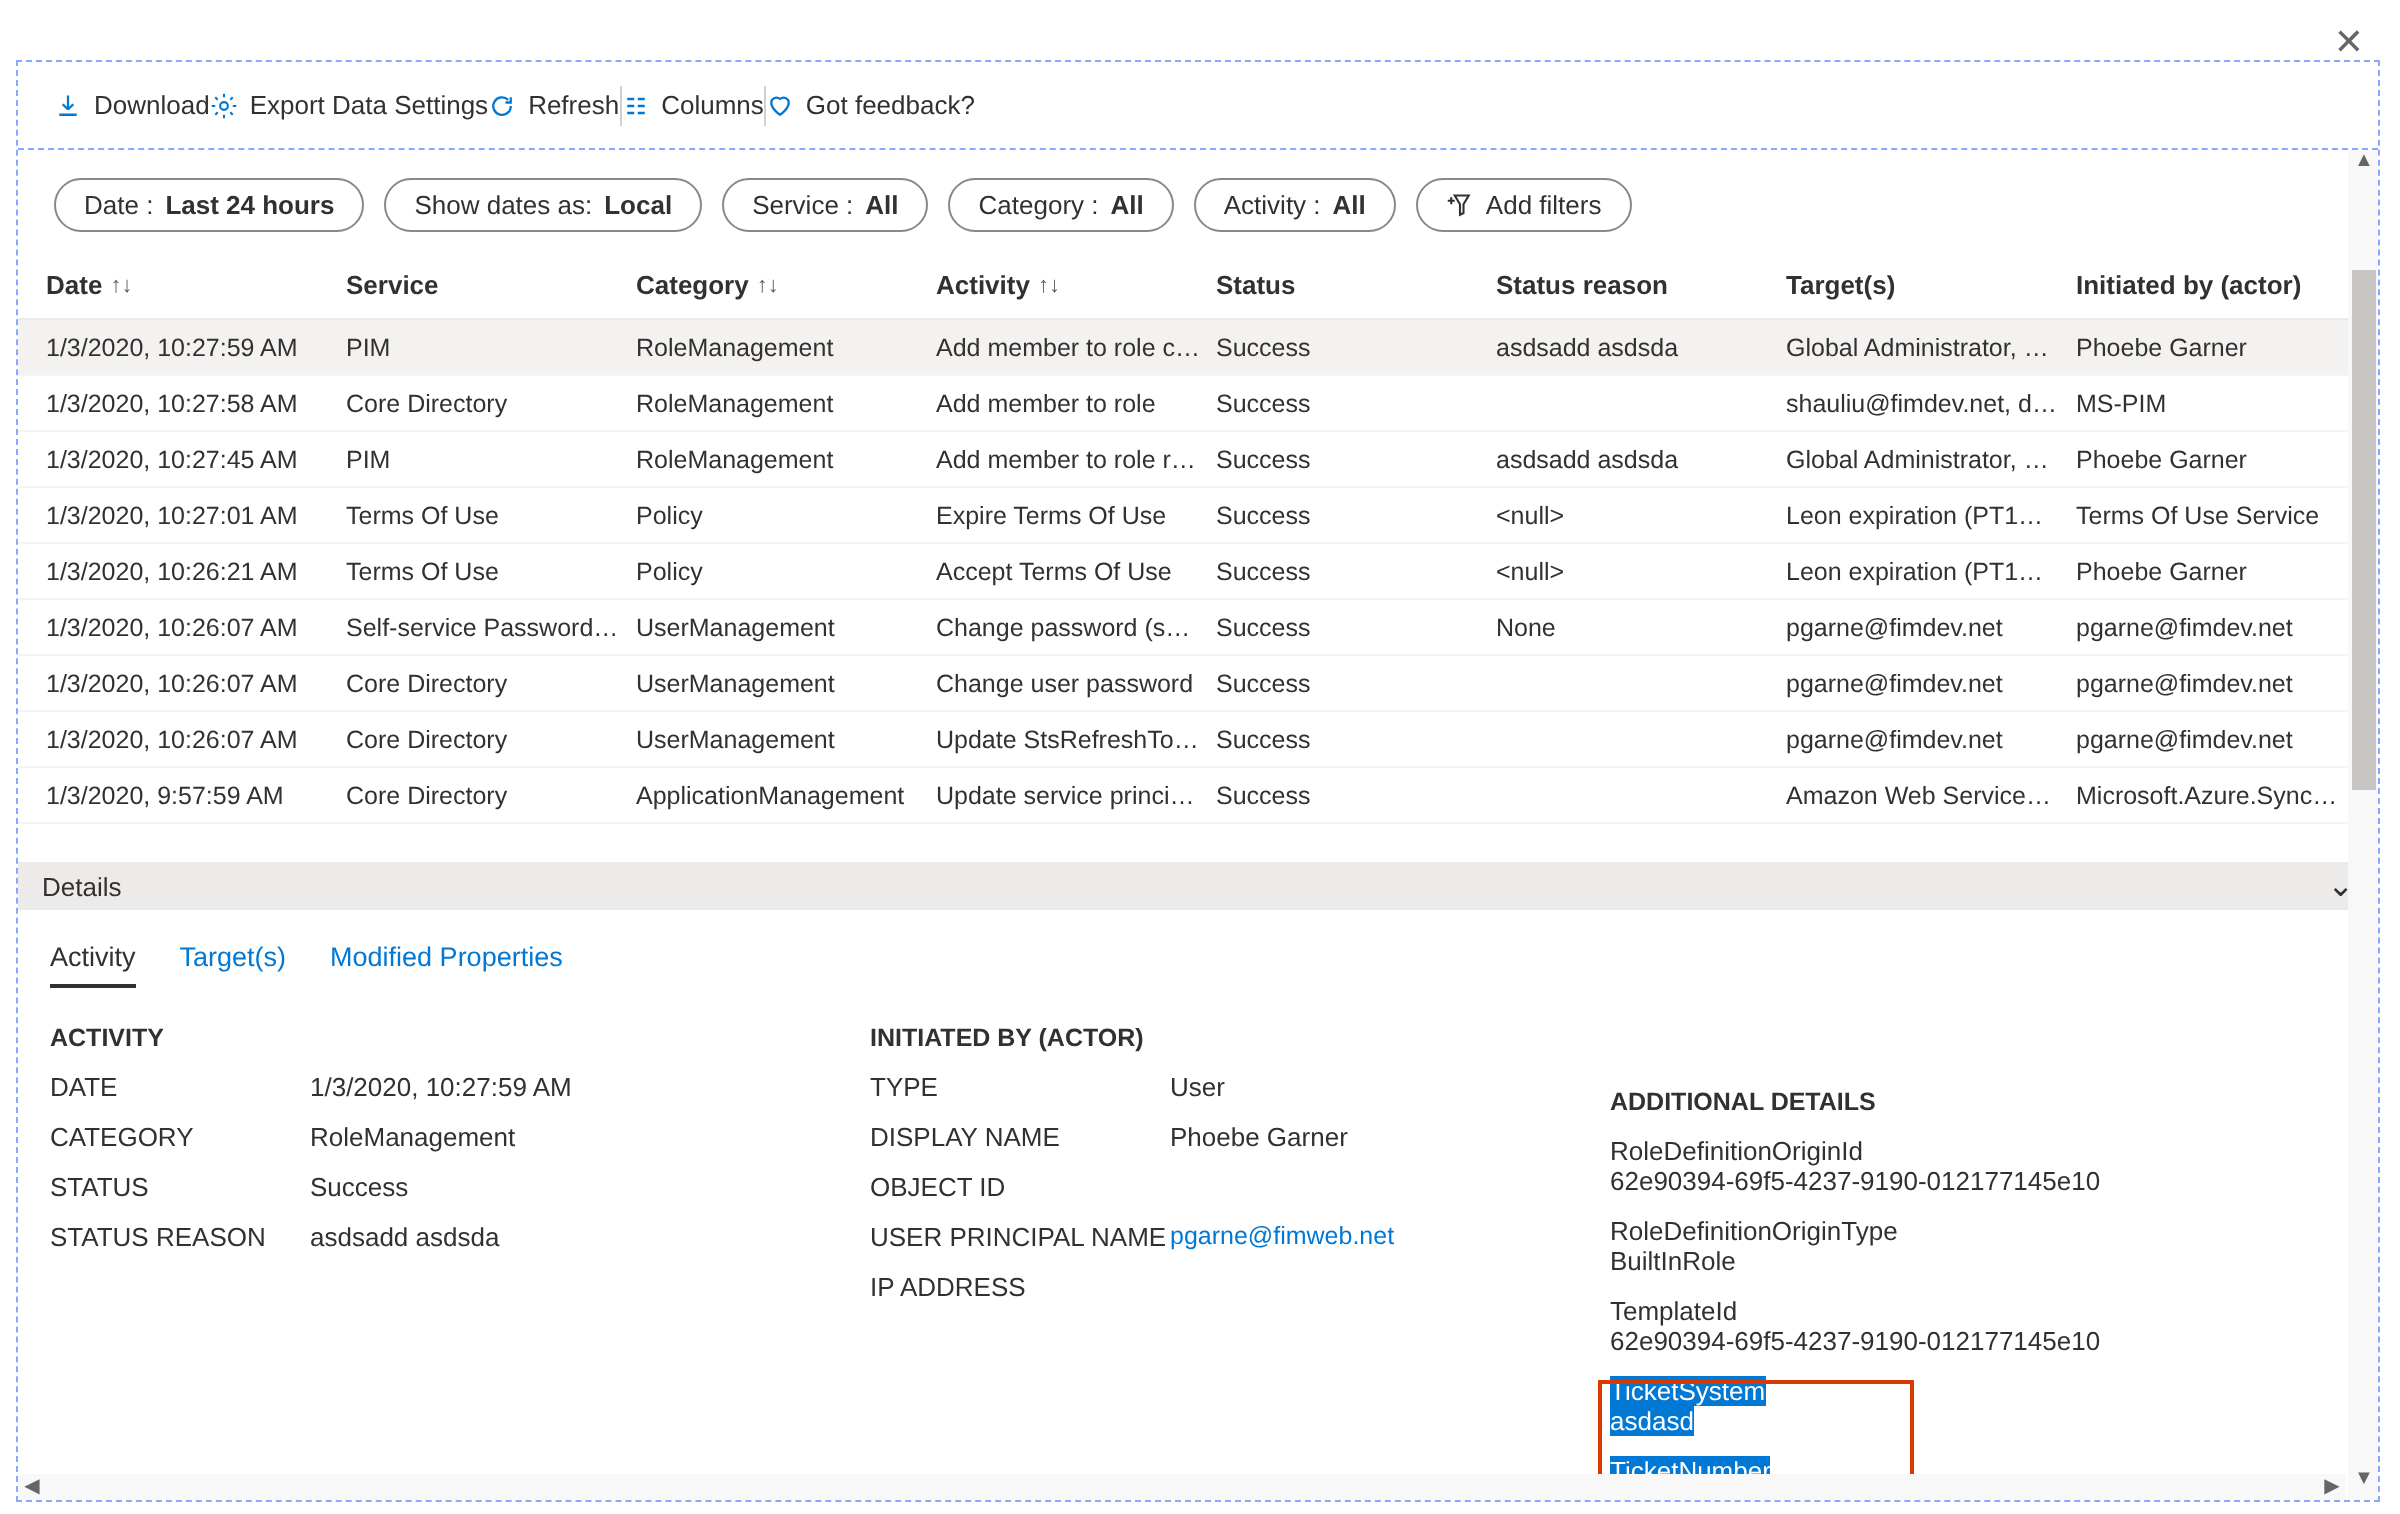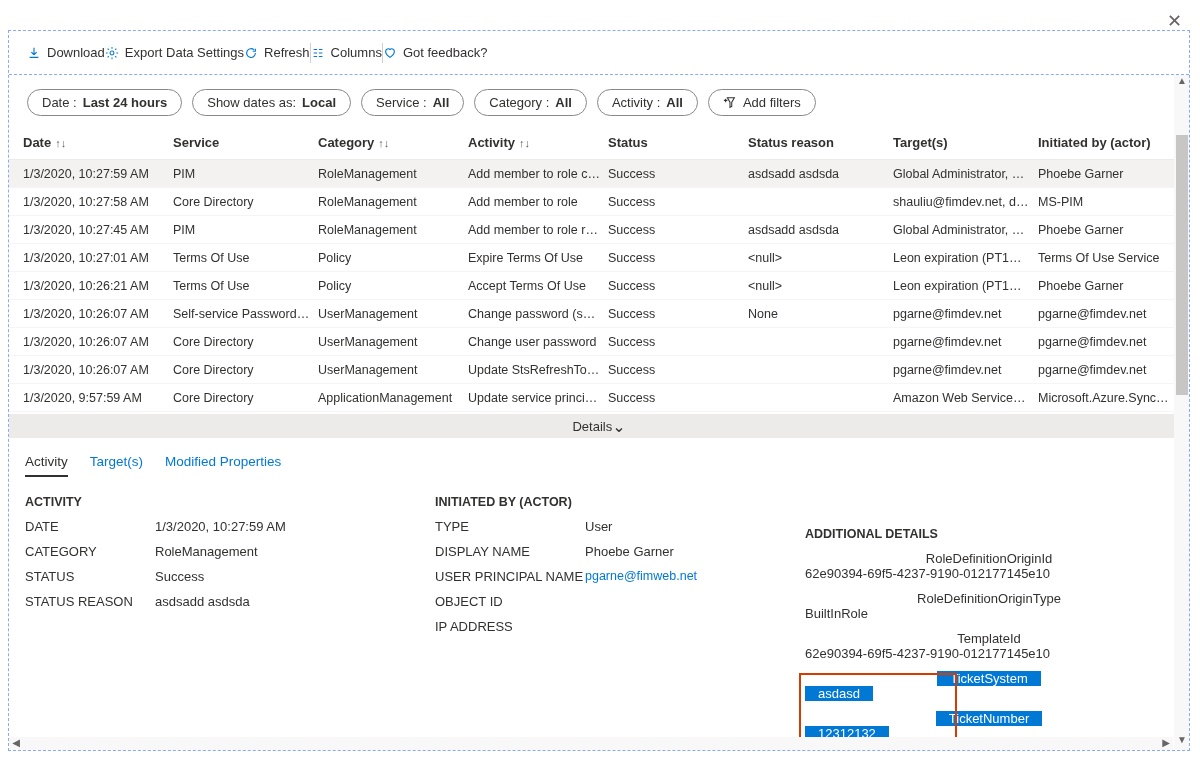--- a/index.html
+++ b/index.html
@@ -99,25 +99,25 @@
     white-space: nowrap;
     overflow: hidden;
     text-overflow: ellipsis;
     padding-right: 8px;
   }
   .details-bar {
     background: #edebe9;
     height: 24px;
     display: flex;
     align-items: center;
-    justify-content: center;
+    justify-content: space-between;
     padding: 0 12px;
     font-size: 13px;
     cursor: pointer;
-    margin-top: 2px;
+    margin-top: 19px;
   }
   .tabs {
     display: flex;
     gap: 22px;
     padding: 16px 16px 6px 16px;
   }
   .tab {
     font-size: 13.5px;
     color: #0078d4;
     padding-bottom: 6px;
@@ -139,23 +139,23 @@
     font-weight: 700;
     font-size: 12.5px;
     margin-bottom: 10px;
   }
   .kv { display: flex; margin-bottom: 10px; font-size: 13px;}
   .kv .k { width: 130px; font-weight:400; color:#323130; flex-shrink:0;}
   .col2 .kv .k { width: 150px; font-weight:400;}
   .kv .v { color:#323130; }
   .kv .v.link { color:#0078d4; font-size:12.5px;}
   .add-item { margin-bottom: 10px; font-size:13px;}
-  .add-item .ak { display:block;text-align:center; }
+  .add-item .ak { display:block; }
   .add-item .av { display:block; color:#323130;}
-  .high { background:#0078d4; color:#fff; padding:0 13px;}
+  .high { background:#0078d4; color:#fff; padding:0 0;}
   .redbox {
     position:absolute;
     border:2px solid #d83b01;
     left:-6px;
     top:146px;
     width:158px;
     height:100px;
     pointer-events:none;
   }
   .scrollbar-v {
@@ -432,26 +432,26 @@
       <div class="section-h">INITIATED BY (ACTOR)</div>
       <div class="kv">
             <div class="k">TYPE</div>
             <div class="v">User</div>
           </div>
       <div class="kv">
             <div class="k">DISPLAY NAME</div>
             <div class="v">Phoebe Garner</div>
           </div>
       <div class="kv">
+            <div class="k">OBJECT ID</div>
+            <div class="v"></div>
+          </div>
+      <div class="kv">
             <div class="k">USER PRINCIPAL NAME</div>
             <div class="v link">pgarne@fimweb.net</div>
-          </div>
-      <div class="kv">
-            <div class="k">OBJECT ID</div>
-            <div class="v"></div>
           </div>
       <div class="kv">
             <div class="k">IP ADDRESS</div>
             <div class="v"></div>
           </div>
     </div>
     <div class="col3">
       <div class="section-h">ADDITIONAL DETAILS</div>
       <div class="add-item">
             <span class="ak">RoleDefinitionOriginId</span>

